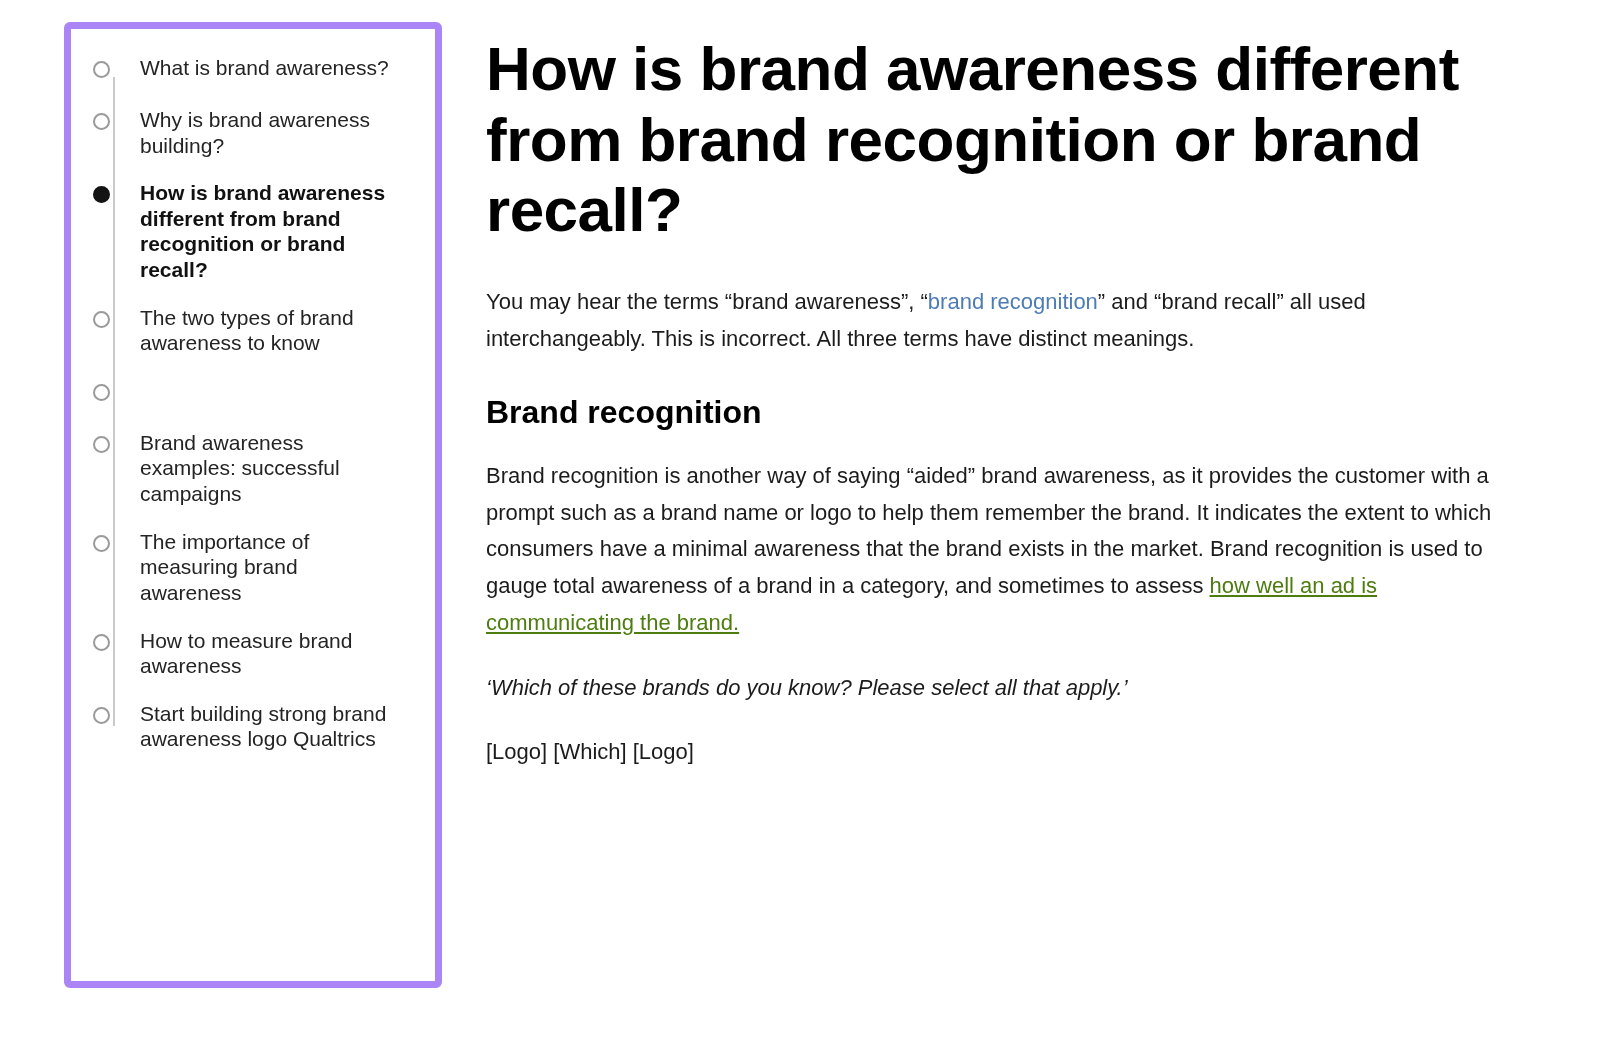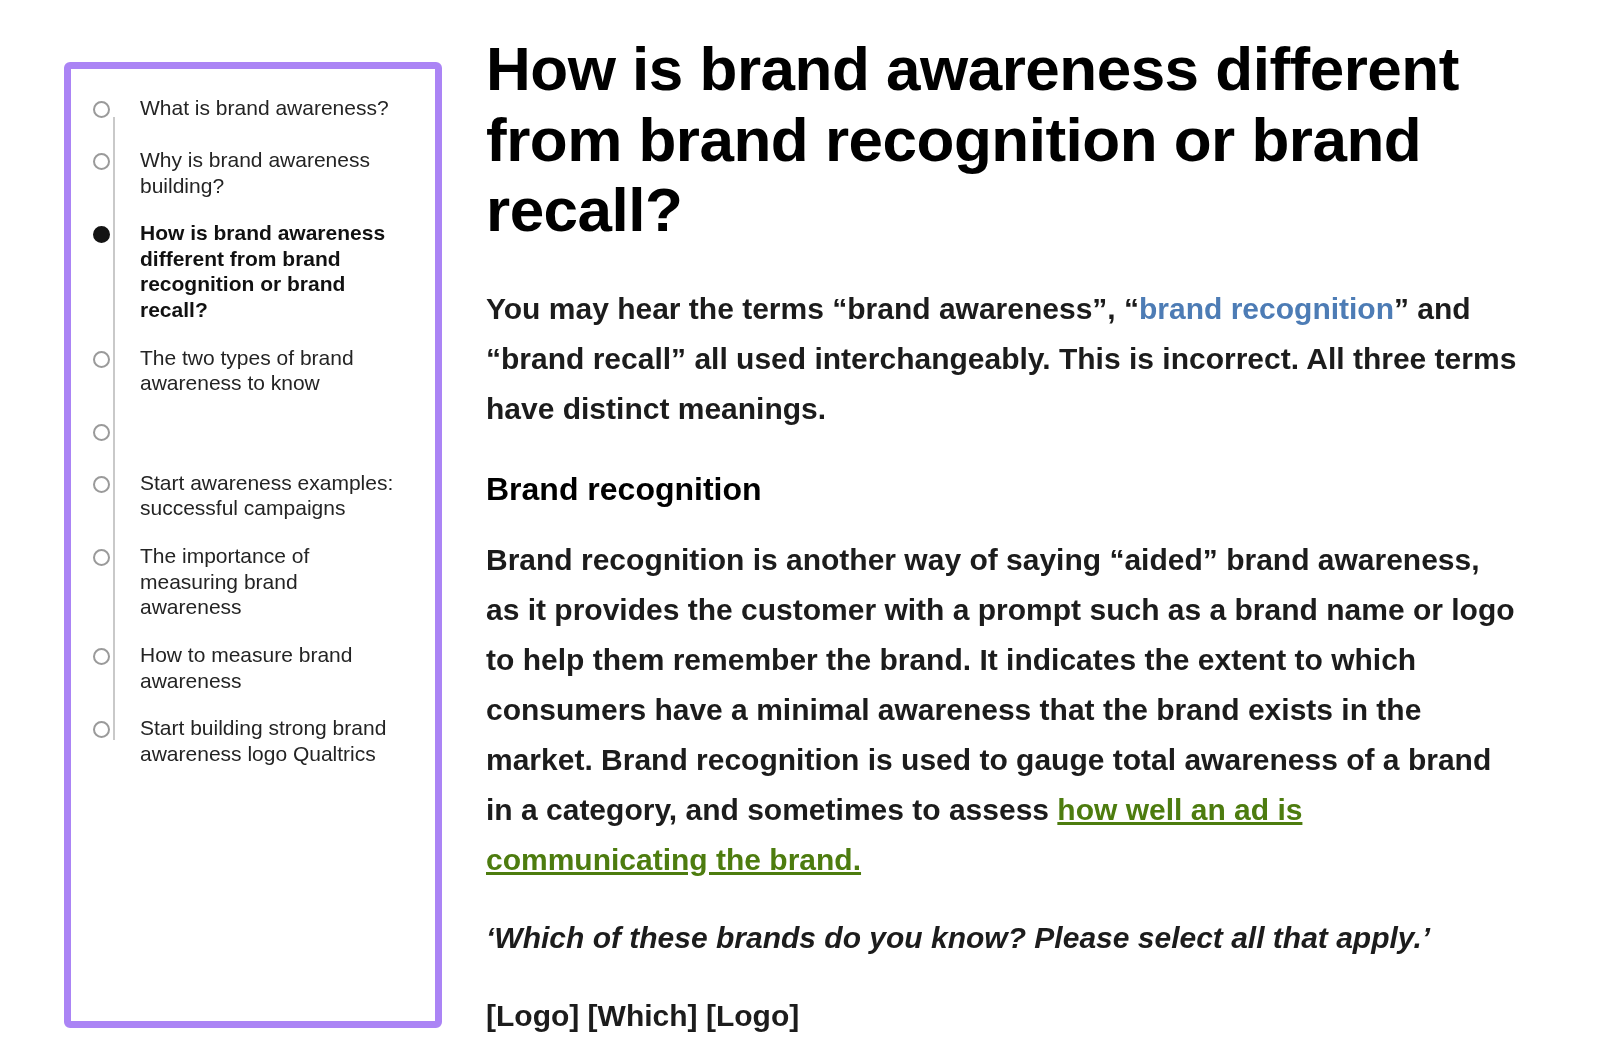--- a/index.html
+++ b/index.html
@@ -26,21 +26,20 @@
   
   .toc-wrap {
     width: 378px;
     margin-left: 64px;
     box-sizing: border-box;
     border: 7px solid #ab84f5;
     border-radius: 6px;
     background: #ffffff;
     padding: 26px 31px 26px 22px;
     height: 966px;
-    margin-top: 40px;
   }
   .toc-list {
     position: relative;
     list-style: none;
     margin: 0;
     padding: 0;
   }
   
   .toc-list::before {
     content: "";
@@ -97,25 +96,24 @@
     margin: 0 0 38px 0;
     font-size: 62px;
     line-height: 1.14;
     letter-spacing: -0.5px;
     font-weight: bold;
     color: #000000;
     max-width: 990px;
   }
   .article p {
     margin: 0 0 28px 0;
-    font-size: 30px;
+    font-size: 22px;
     line-height: 1.67;
     color: #1c1c1c;
     max-width: 1090px;
-    font-weight: bold;
   }
   .article h2 {
     margin: 36px 0 26px 0;
     font-size: 32px;
     line-height: 1.2;
     font-weight: bold;
     color: #000000;
   }
   a.inline-link {
     color: #4d7cb5;
@@ -153,21 +151,21 @@
       </li>
       <li class="toc-item">
         <span class="toc-dot"></span>
         <span class="toc-label">The two types of brand awareness to know</span>
       </li>
       <li class="toc-item">
         <span class="toc-dot"></span>
       </li>
       <li class="toc-item">
         <span class="toc-dot"></span>
-        <span class="toc-label">Start awareness examples: successful campaigns</span>
+        <span class="toc-label">Brand awareness examples: successful campaigns</span>
       </li>
       <li class="toc-item">
         <span class="toc-dot"></span>
         <span class="toc-label">The importance of measuring brand awareness</span>
       </li>
       <li class="toc-item">
         <span class="toc-dot"></span>
         <span class="toc-label">How to measure brand awareness</span>
       </li>
       <li class="toc-item">

